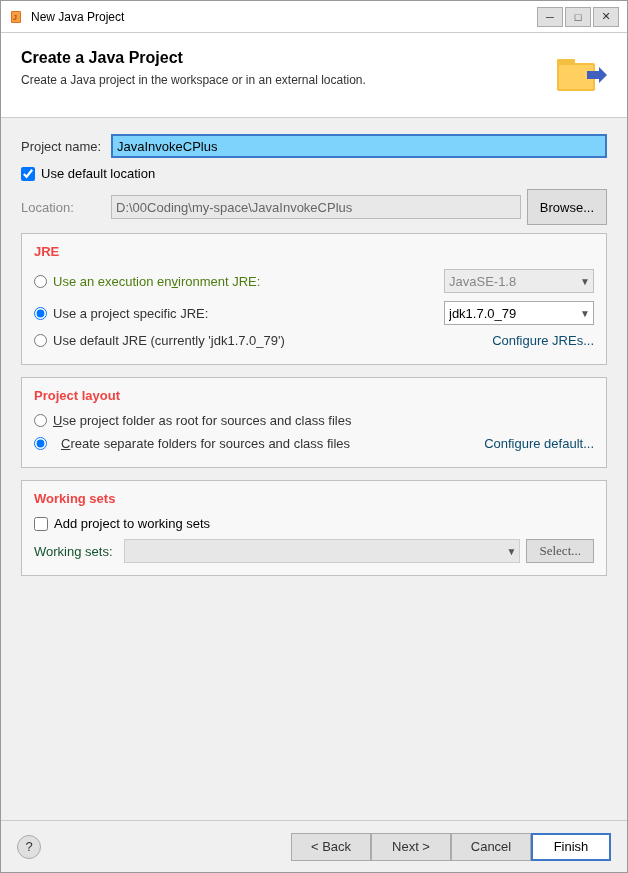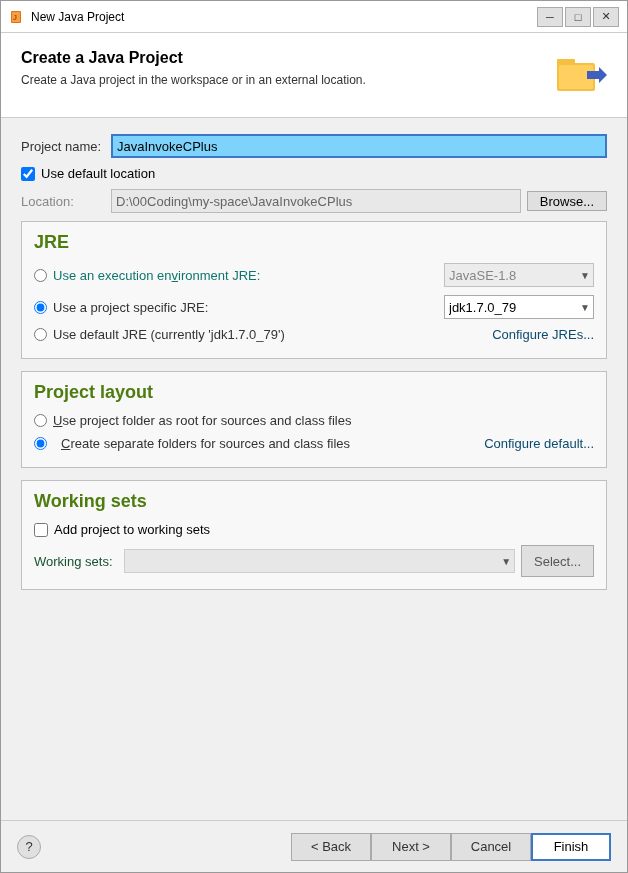--- a/index.html
+++ b/index.html
@@ -137,21 +137,21 @@
       border: 1px solid #bbb;
       background: #e8e8e8;
       padding: 2px 4px;
       font-size: 13px;
       color: #666;
       outline: none;
     }
 
     .btn-browse {
       margin-left: 6px;
-      height: 20px;
+      height: 36px;
       padding: 0 12px;
       background: #e0e0e0;
       border: 1px solid #aaa;
       font-size: 13px;
       cursor: pointer;
       white-space: nowrap;
     }
 
     
     .checkbox-row {
@@ -168,23 +168,23 @@
 
     
     .section {
       border: 1px solid #c0c0c0;
       background: #f8f8f8;
       margin-bottom: 12px;
       padding: 10px 12px 12px 12px;
     }
 
     .section-title {
-      font-size: 18px;
+      font-size: 13px;
       font-weight: bold;
-      color: #4d7c0f;
+      color: #ef4444;
       margin-bottom: 10px;
     }
 
     
     .radio-row {
       display: flex;
       align-items: center;
       margin-bottom: 8px;
     }
 
@@ -193,21 +193,21 @@
       flex-shrink: 0;
     }
 
     .radio-label {
       font-size: 13px;
       color: #333;
       flex: 1;
     }
 
     .radio-label.disabled {
-      color: #0f766e;
+      color: #4d7c0f;
     }
 
     .combo-wrapper {
       position: relative;
       display: inline-flex;
       align-items: center;
     }
 
     .combo-wrapper select {
       height: 24px;
@@ -287,28 +287,29 @@
       padding: 0 22px 0 4px;
       font-size: 13px;
       color: #888;
       appearance: none;
       -webkit-appearance: none;
       outline: none;
     }
 
     .btn-select {
       margin-left: 6px;
-      height: 32px;
+      height: 24px;
       padding: 0 12px;
       background: #e0e0e0;
       border: 1px solid #aaa;
       font-size: 13px;
       cursor: pointer;
       white-space: nowrap;
       color: #555;
+      font-family: Liberation Serif, serif;
     }
 
     
     .button-bar {
       background: #f0f0f0;
       border-top: 1px solid #ccc;
       height: 52px;
       display: flex;
       align-items: center;
       padding: 0 16px;

